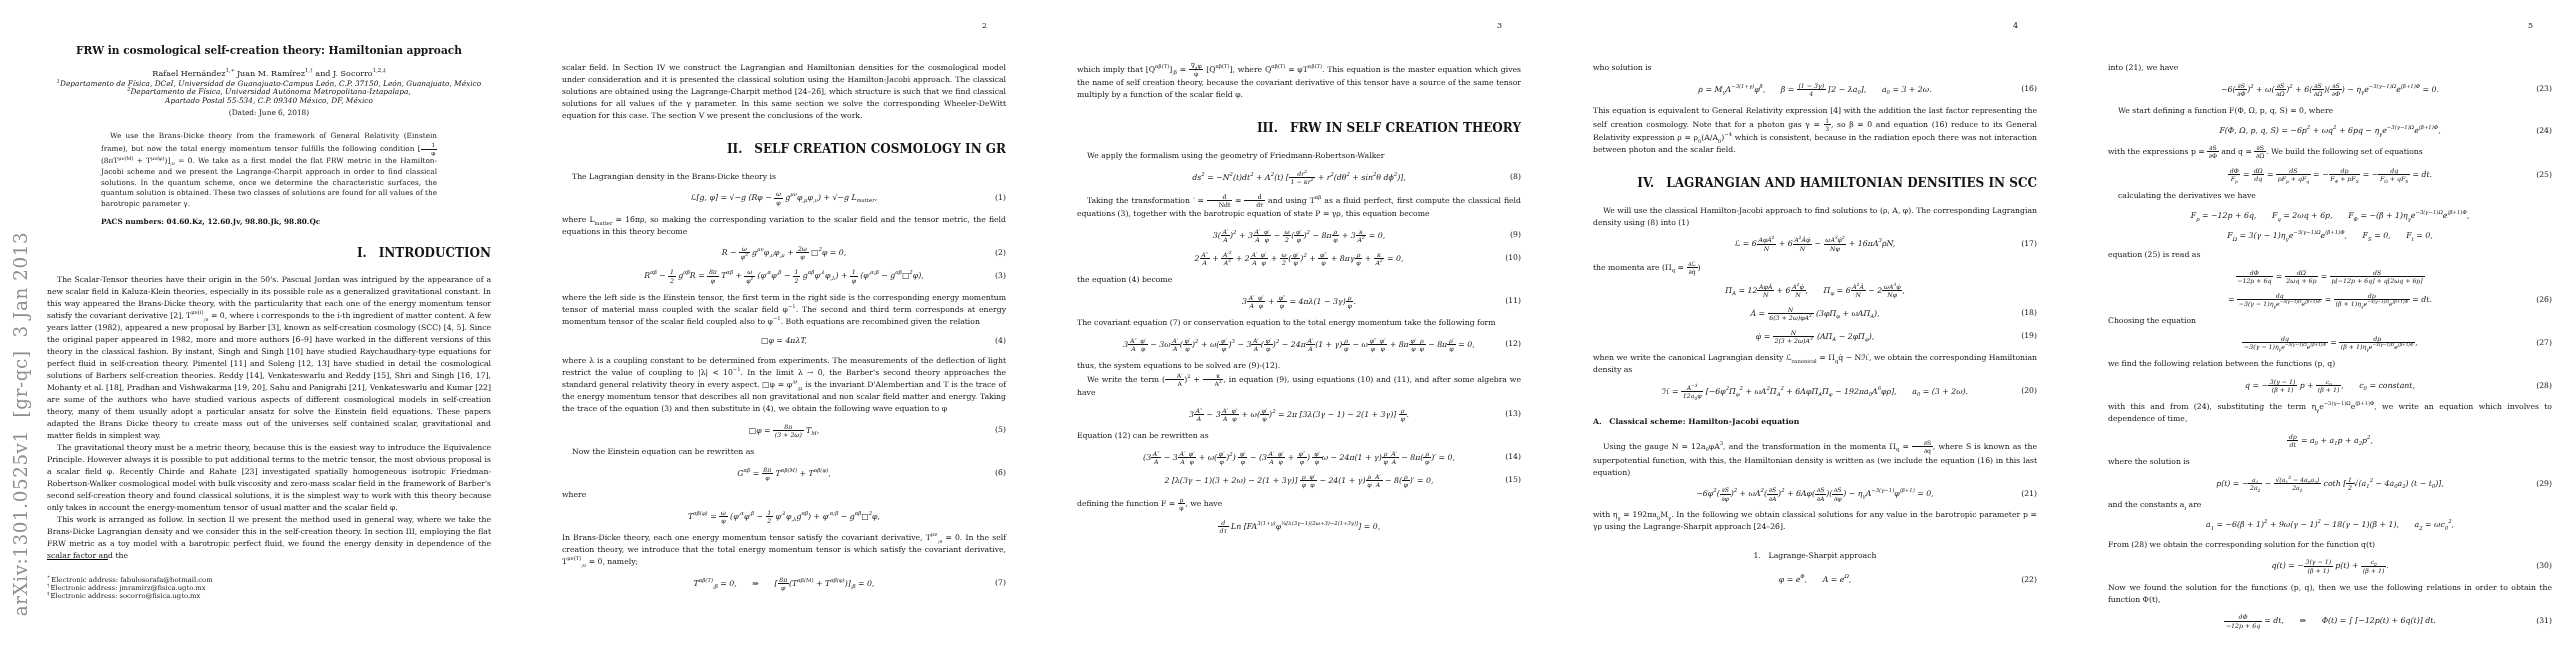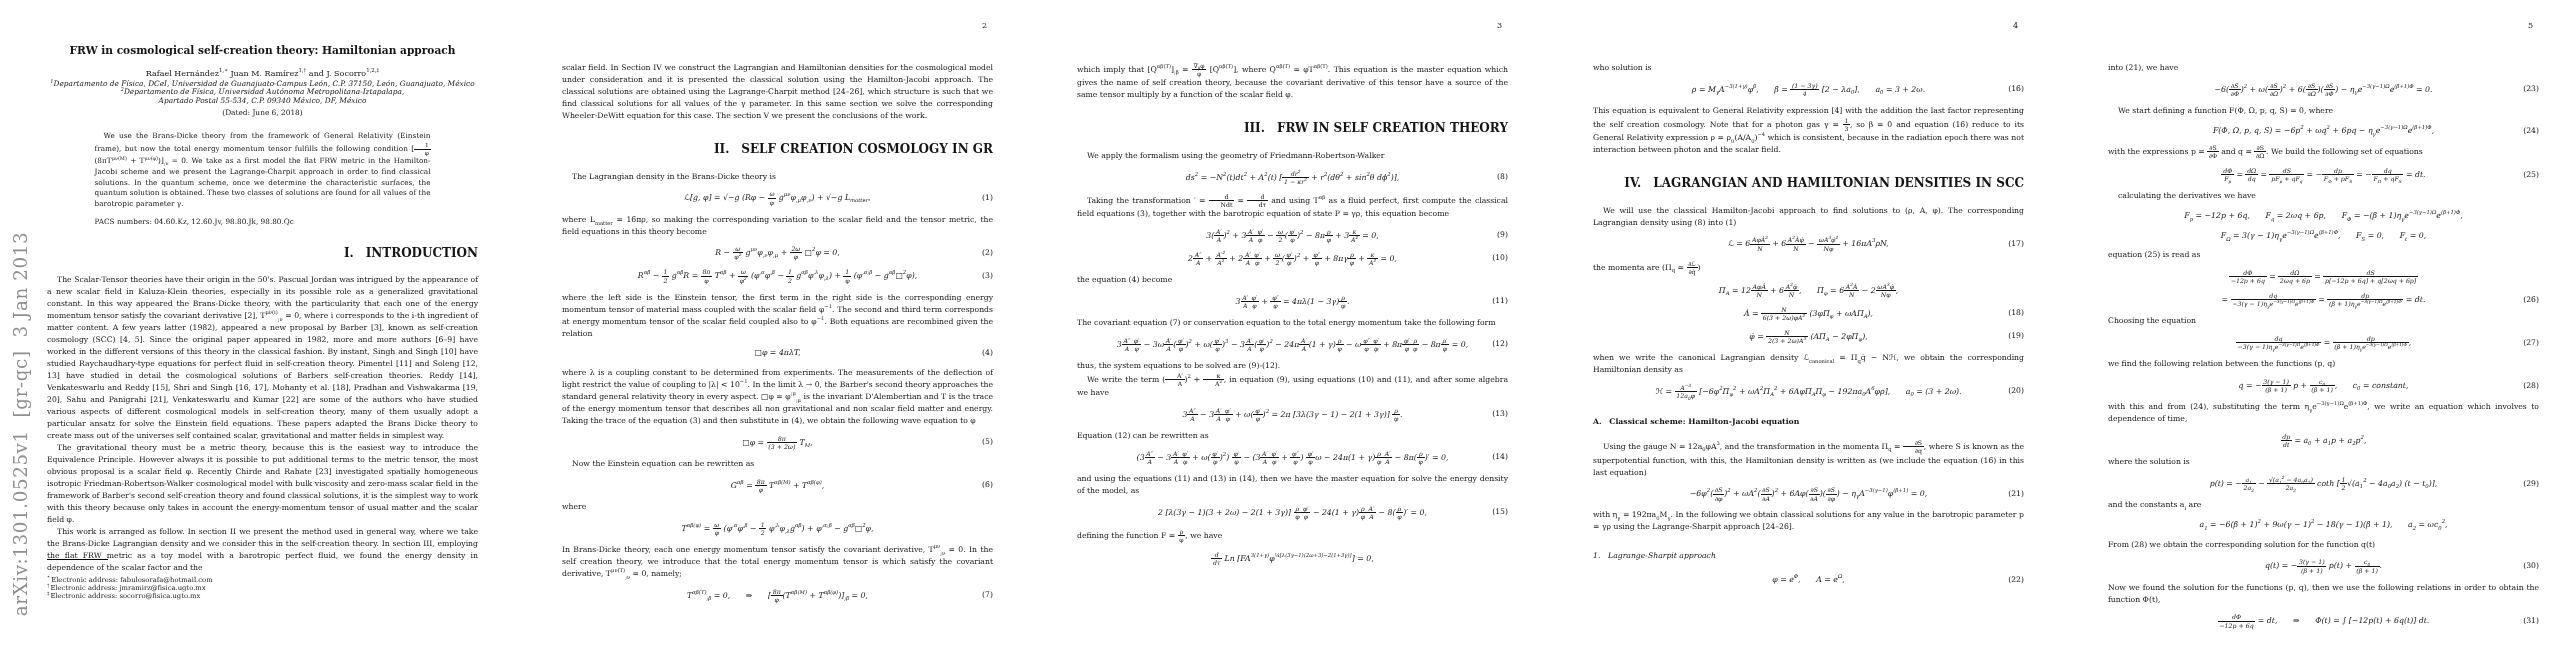--- a/index.html
+++ b/index.html
@@ -3,35 +3,35 @@
 <meta charset="utf-8">
 <style>
   html,body{margin:0;padding:0;}
   body{
     width:2576px;height:667px;position:relative;background:#ffffff;
     font-family:"DejaVu Serif","DejaVu Sans",serif;color:#151515;
     overflow:hidden;
   }
   .canvas{position:absolute;left:0;top:0;width:2576px;height:667px;background:#fff;}
   .page{position:absolute;top:0;width:515px;height:667px;background:#fff;overflow:hidden;}
-  .inner{position:absolute;left:47px;right:37px;top:0;}
+  .inner{position:absolute;left:47px;right:24px;top:0;}
   .page:not([data-page="0"]) .flow{padding-top:62px;}
   .pagenum{position:absolute;top:21px;right:43px;font-size:8px;color:#151515;}
   
   .title{text-align:center;font-weight:bold;font-size:10.6px;margin-top:44px;line-height:1.25;}
   .authors{text-align:center;font-size:8px;margin-top:11.7px;}
   .affil{text-align:center;font-style:italic;font-size:7.4px;line-height:1.2;}
   .affil.first{margin-top:1.7px;}
   .date{text-align:center;font-size:7.4px;margin-top:2.2px;}
   .abstract{width:336px;margin:14px auto 0;font-size:7.3px;line-height:1.45;text-align:justify;text-indent:9px;}
-  .pacs{width:336px;margin:7.2px auto 0;font-size:7.3px;text-align:left;}
+  .pacs{width:336px;margin:7.2px auto 0;font-size:7.3px;text-align:left;font-weight:bold;}
   
   .sec{text-align:right;font-weight:bold;font-size:12px;margin:20px 0 14.5px;}
   .subsec{text-align:left;font-weight:bold;font-size:7.7px;margin:18px 0 13.3px;}
-  .subsubsec{text-align:left;font-style:italic;font-size:7.7px;margin:18px 0 13.3px;}
+  .subsubsec{text-align:center;font-size:7.7px;margin:18px 0 13.3px;}
   .par{font-size:7.7px;line-height:1.56;text-align:justify;}
   .par.ind{text-indent:10px;}
   .eq{position:relative;text-align:center;font-style:italic;font-size:7.8px;margin:7.8px 0;padding:0 22px;line-height:1.5;}
   .eq .eqno{position:absolute;right:0;top:50%;transform:translateY(-50%);font-style:normal;font-size:7.7px;}
   .frac{display:inline-block;vertical-align:middle;text-align:center;font-size:0.8em;line-height:1.15;}
   .frac .num{display:block;border-bottom:0.6px solid currentColor;padding:0 1.7px;}
   .frac .den{display:block;padding:0 1.7px;}
   sup,sub{font-size:0.68em;line-height:0;}
   
   .fnblock{position:absolute;left:47px;right:42px;top:559px;}
@@ -120,21 +120,20 @@
           <div class="eq">2<span class="frac"><span class="num">A″</span><span class="den">A</span></span> + <span class="frac"><span class="num">A′<sup>2</sup></span><span class="den">A<sup>2</sup></span></span> + 2<span class="frac"><span class="num">A′</span><span class="den">A</span></span><span class="frac"><span class="num">φ′</span><span class="den">φ</span></span> + <span class="frac"><span class="num">ω</span><span class="den">2</span></span>(<span class="frac"><span class="num">φ′</span><span class="den">φ</span></span>)<sup>2</sup> + <span class="frac"><span class="num">φ″</span><span class="den">φ</span></span> + 8πγ<span class="frac"><span class="num">ρ</span><span class="den">φ</span></span> + <span class="frac"><span class="num">κ</span><span class="den">A<sup>2</sup></span></span> = 0,<span class="eqno">(10)</span></div>
           <div class="par">the equation (4) become</div>
           <div class="eq">3<span class="frac"><span class="num">A′</span><span class="den">A</span></span><span class="frac"><span class="num">φ′</span><span class="den">φ</span></span> + <span class="frac"><span class="num">φ″</span><span class="den">φ</span></span> = 4πλ(1 − 3γ)<span class="frac"><span class="num">ρ</span><span class="den">φ</span></span>.<span class="eqno">(11)</span></div>
           <div class="par">The covariant equation (7) or conservation equation to the total energy momentum take the following form</div>
           <div class="eq">3<span class="frac"><span class="num">A″</span><span class="den">A</span></span><span class="frac"><span class="num">φ′</span><span class="den">φ</span></span> − 3ω<span class="frac"><span class="num">A′</span><span class="den">A</span></span>(<span class="frac"><span class="num">φ′</span><span class="den">φ</span></span>)<sup>2</sup> + ω(<span class="frac"><span class="num">φ′</span><span class="den">φ</span></span>)<sup>3</sup> − 3<span class="frac"><span class="num">A′</span><span class="den">A</span></span>(<span class="frac"><span class="num">φ′</span><span class="den">φ</span></span>)<sup>2</sup> − 24π<span class="frac"><span class="num">A′</span><span class="den">A</span></span>(1 + γ)<span class="frac"><span class="num">ρ</span><span class="den">φ</span></span> − ω<span class="frac"><span class="num">φ″</span><span class="den">φ</span></span><span class="frac"><span class="num">φ′</span><span class="den">φ</span></span> + 8π<span class="frac"><span class="num">φ′</span><span class="den">φ</span></span><span class="frac"><span class="num">ρ</span><span class="den">φ</span></span> − 8π<span class="frac"><span class="num">ρ′</span><span class="den">φ</span></span> = 0,<span class="eqno">(12)</span></div>
           <div class="par">thus, the system equations to be solved are (9)-(12).</div>
           <div class="par ind">We write the term (<span class="frac"><span class="num">A′</span><span class="den">A</span></span>)<sup>2</sup> + <span class="frac"><span class="num">κ</span><span class="den">A<sup>2</sup></span></span>, in equation (9), using equations (10) and (11), and after some algebra we have</div>
           <div class="eq">3<span class="frac"><span class="num">A″</span><span class="den">A</span></span> − 3<span class="frac"><span class="num">A′</span><span class="den">A</span></span><span class="frac"><span class="num">φ′</span><span class="den">φ</span></span> + ω(<span class="frac"><span class="num">φ′</span><span class="den">φ</span></span>)<sup>2</sup> = 2π [3λ(3γ − 1) − 2(1 + 3γ)] <span class="frac"><span class="num">ρ</span><span class="den">φ</span></span>.<span class="eqno">(13)</span></div>
           <div class="par">Equation (12) can be rewritten as</div>
           <div class="eq">(3<span class="frac"><span class="num">A″</span><span class="den">A</span></span> − 3<span class="frac"><span class="num">A′</span><span class="den">A</span></span><span class="frac"><span class="num">φ′</span><span class="den">φ</span></span> + ω(<span class="frac"><span class="num">φ′</span><span class="den">φ</span></span>)<sup>2</sup>) <span class="frac"><span class="num">φ′</span><span class="den">φ</span></span> − (3<span class="frac"><span class="num">A′</span><span class="den">A</span></span><span class="frac"><span class="num">φ′</span><span class="den">φ</span></span> + <span class="frac"><span class="num">φ″</span><span class="den">φ</span></span>) <span class="frac"><span class="num">φ′</span><span class="den">φ</span></span>ω − 24π(1 + γ)<span class="frac"><span class="num">ρ</span><span class="den">φ</span></span><span class="frac"><span class="num">A′</span><span class="den">A</span></span> − 8π(<span class="frac"><span class="num">ρ</span><span class="den">φ</span></span>)′ = 0,<span class="eqno">(14)</span></div>
-          <div class="par">and using the equations (11) and (13) in (14), then we have the master equation for solve the energy density of the model, as</div>
           <div class="eq">2 [λ(3γ − 1)(3 + 2ω) − 2(1 + 3γ)] <span class="frac"><span class="num">ρ</span><span class="den">φ</span></span><span class="frac"><span class="num">φ′</span><span class="den">φ</span></span> − 24(1 + γ)<span class="frac"><span class="num">ρ</span><span class="den">φ</span></span><span class="frac"><span class="num">A′</span><span class="den">A</span></span> − 8(<span class="frac"><span class="num">ρ</span><span class="den">φ</span></span>)′ = 0,<span class="eqno">(15)</span></div>
           <div class="par">defining the function F = <span class="frac"><span class="num">ρ</span><span class="den">φ</span></span>, we have</div>
           <div class="eq"><span class="frac"><span class="num">d</span><span class="den">dτ</span></span> Ln [FA<sup>3(1+γ)</sup>φ<sup>¼[λ(3γ−1)(2ω+3)−2(1+3γ)]</sup>] = 0,</div>
         </div>
       </div>
   </div>
 
   <div class="page" data-page="3" style="left:1546px">
     <div class="pagenum">4</div>
     <div class="inner">

